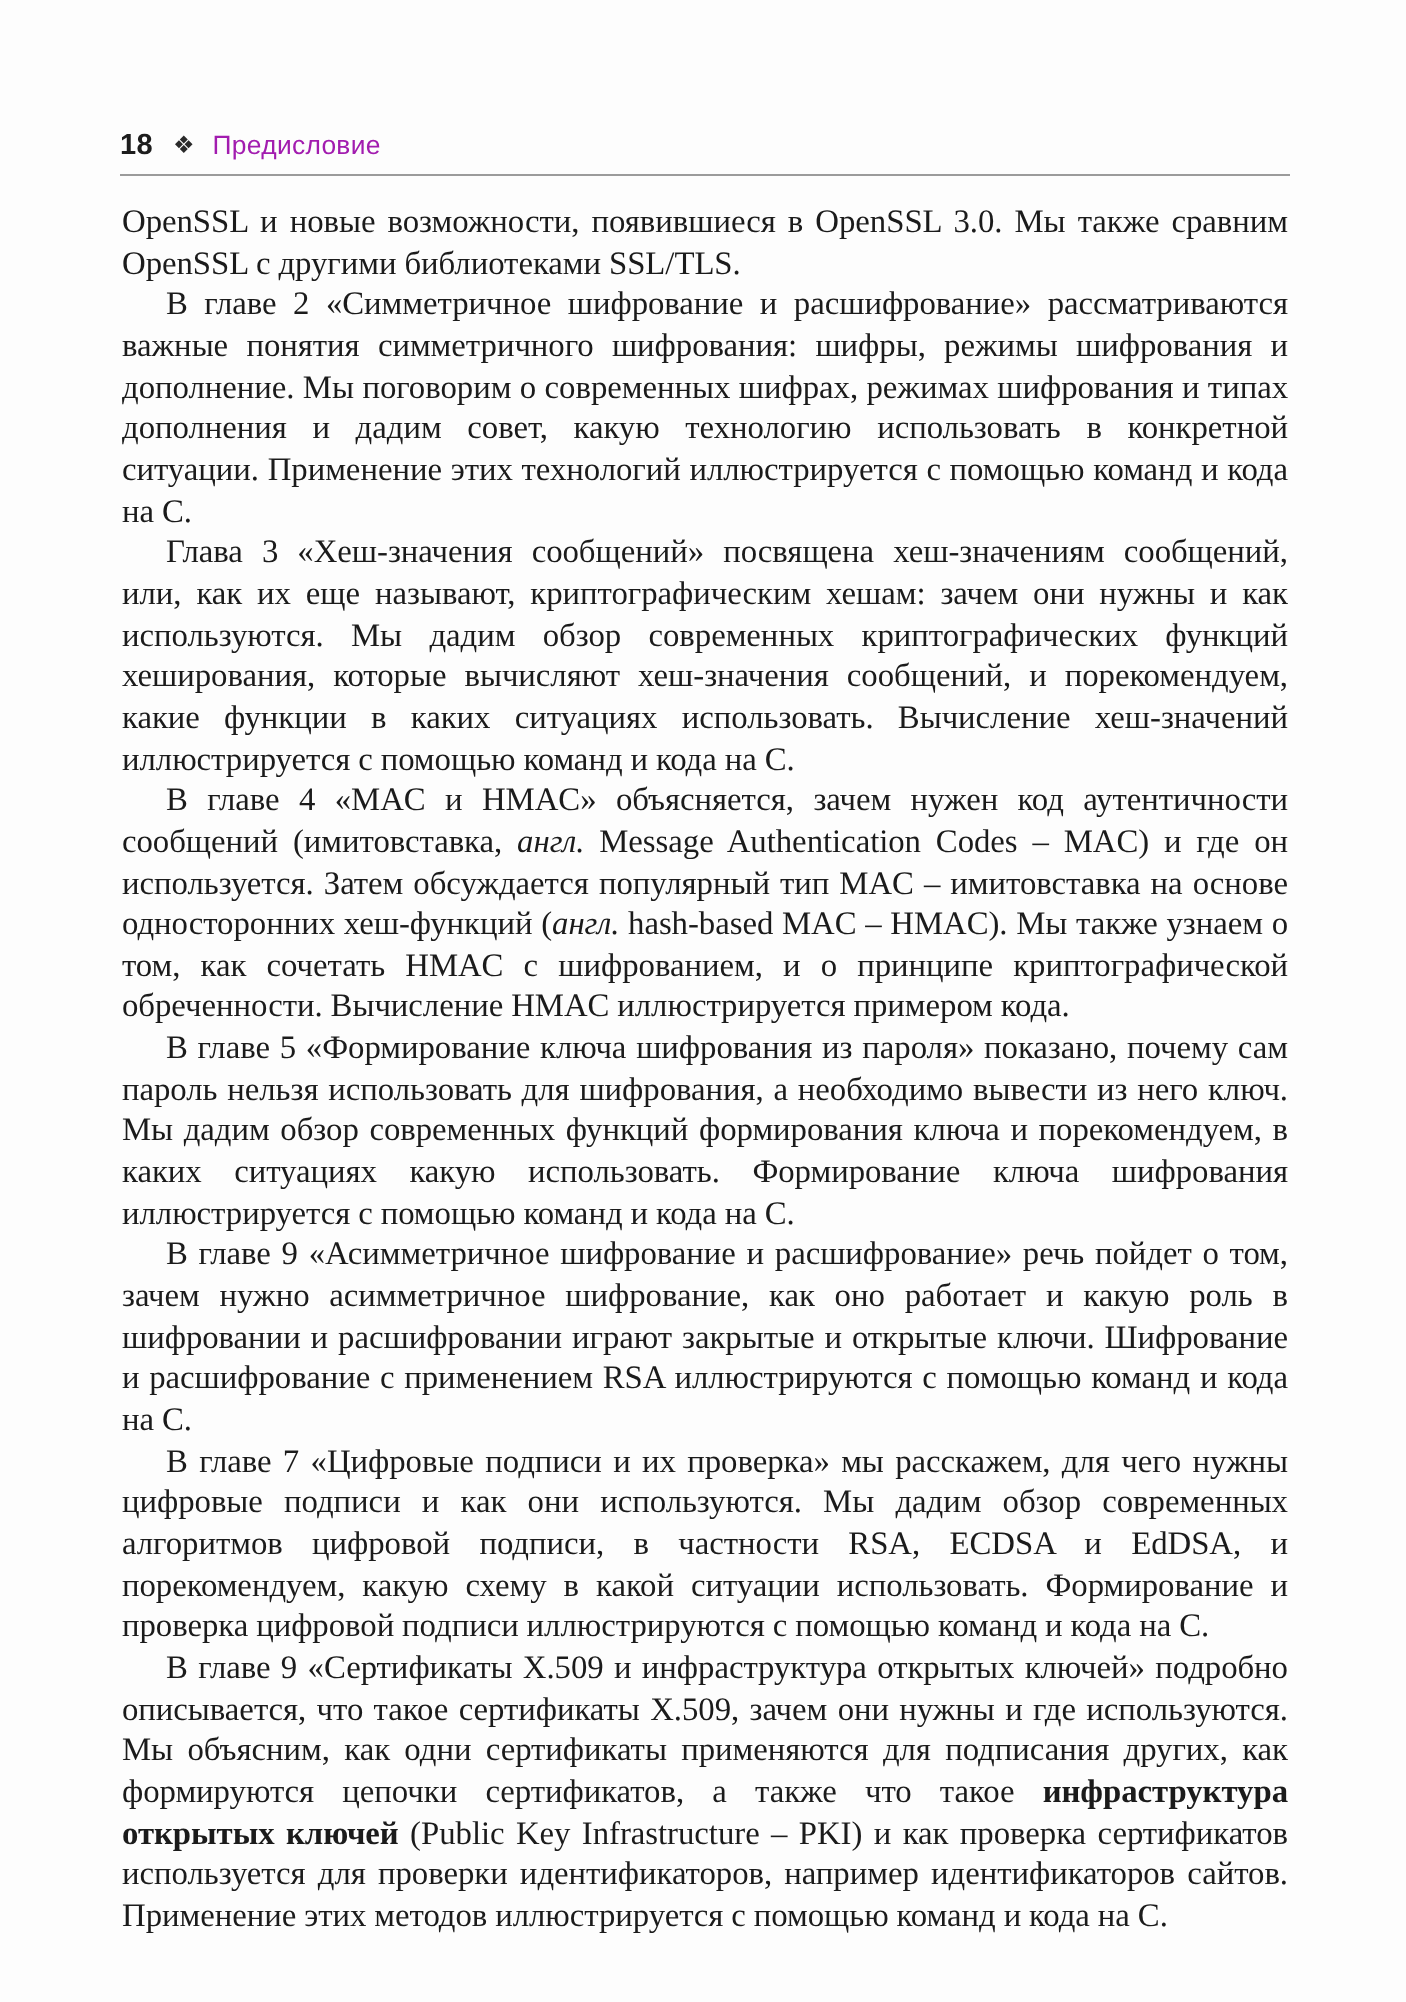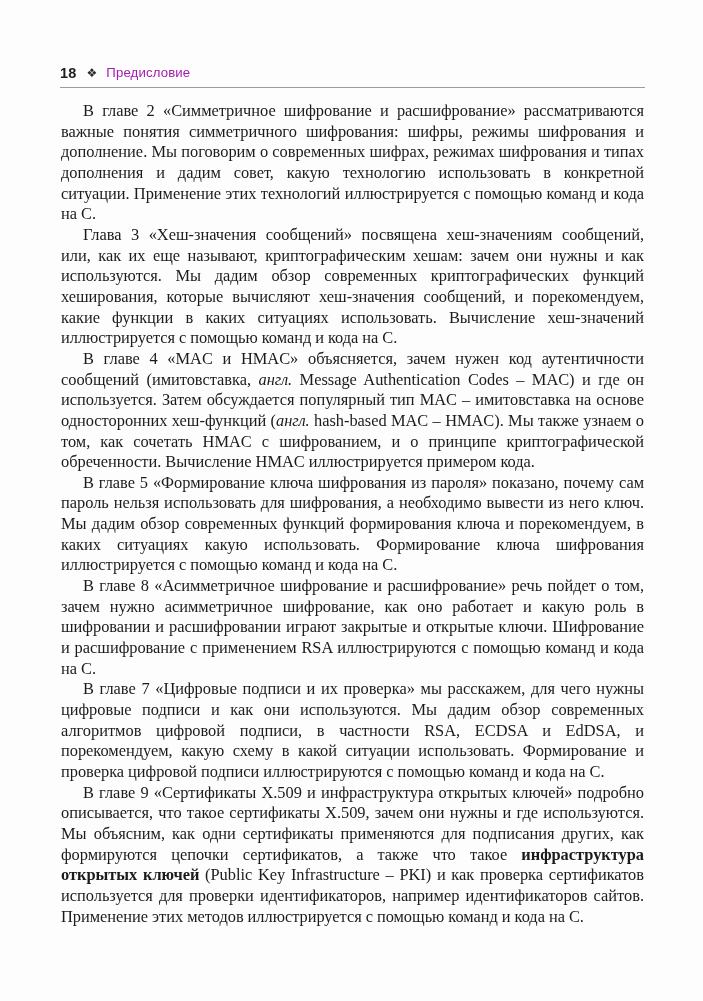--- a/index.html
+++ b/index.html
@@ -104,22 +104,23 @@
 
   <div class="running-head">
     <span class="folio">18</span>
     <span class="head-ornament">❖</span>
     <span class="head-title">Предисловие</span>
   </div>
 
   <div class="head-rule"></div>
 
   <div class="text-block">
+      <p class="para no-indent">OpenSSL и новые возможности, появившиеся в OpenSSL 3.0. Мы также сравним OpenSSL с другими библиотеками SSL/TLS.</p>
       <p class="para">В главе 2 «Симметричное шифрование и расшифрование» рассматриваются важные понятия симметричного шифрования: шифры, режимы шифрования и дополнение. Мы поговорим о современных шифрах, режимах шифрования и типах дополнения и дадим совет, какую технологию использовать в конкретной ситуации. Применение этих технологий иллюстрируется с помощью команд и кода на C.</p>
       <p class="para">Глава 3 «Хеш-значения сообщений» посвящена хеш-значениям сообщений, или, как их еще называют, криптографическим хешам: зачем они нужны и как используются. Мы дадим обзор современных криптографических функций хеширования, которые вычисляют хеш-значения сообщений, и порекомендуем, какие функции в каких ситуациях использовать. Вычисление хеш-значений иллюстрируется с помощью команд и кода на C.</p>
       <p class="para">В главе 4 «MAC и HMAC» объясняется, зачем нужен код аутентичности сообщений (имитовставка, <i class="lang">англ.</i> Message Authentication Codes – MAC) и где он используется. Затем обсуждается популярный тип MAC – имитовставка на основе односторонних хеш-функций (<i class="lang">англ.</i> hash-based MAC – HMAC). Мы также узнаем о том, как сочетать HMAC с шифрованием, и о принципе криптографической обреченности. Вычисление HMAC иллюстрируется примером кода.</p>
       <p class="para">В главе 5 «Формирование ключа шифрования из пароля» показано, почему сам пароль нельзя использовать для шифрования, а необходимо вывести из него ключ. Мы дадим обзор современных функций формирования ключа и порекомендуем, в каких ситуациях какую использовать. Формирование ключа шифрования иллюстрируется с помощью команд и кода на C.</p>
-      <p class="para">В главе 8 «Асимметричное шифрование и расшифрование» речь пойдет о том, зачем нужно асимметричное шифрование, как оно работает и какую роль в шифровании и расшифровании играют закрытые и открытые ключи. Шифрование и расшифрование с применением RSA иллюстрируются с помощью команд и кода на C.</p>
+      <p class="para">В главе 9 «Асимметричное шифрование и расшифрование» речь пойдет о том, зачем нужно асимметричное шифрование, как оно работает и какую роль в шифровании и расшифровании играют закрытые и открытые ключи. Шифрование и расшифрование с применением RSA иллюстрируются с помощью команд и кода на C.</p>
       <p class="para">В главе 7 «Цифровые подписи и их проверка» мы расскажем, для чего нужны цифровые подписи и как они используются. Мы дадим обзор современных алгоритмов цифровой подписи, в частности RSA, ECDSA и EdDSA, и порекомендуем, какую схему в какой ситуации использовать. Формирование и проверка цифровой подписи иллюстрируются с помощью команд и кода на C.</p>
       <p class="para">В главе 9 «Сертификаты X.509 и инфраструктура открытых ключей» подробно описывается, что такое сертификаты X.509, зачем они нужны и где используются. Мы объясним, как одни сертификаты применяются для подписания других, как формируются цепочки сертификатов, а также что такое <b class="term">инфраструктура открытых ключей</b> (Public Key Infrastructure – PKI) и как проверка сертификатов используется для проверки идентификаторов, например идентификаторов сайтов. Применение этих методов иллюстрируется с помощью команд и кода на C.</p>
     </div>
 
 </div>
 
 </body></html>

